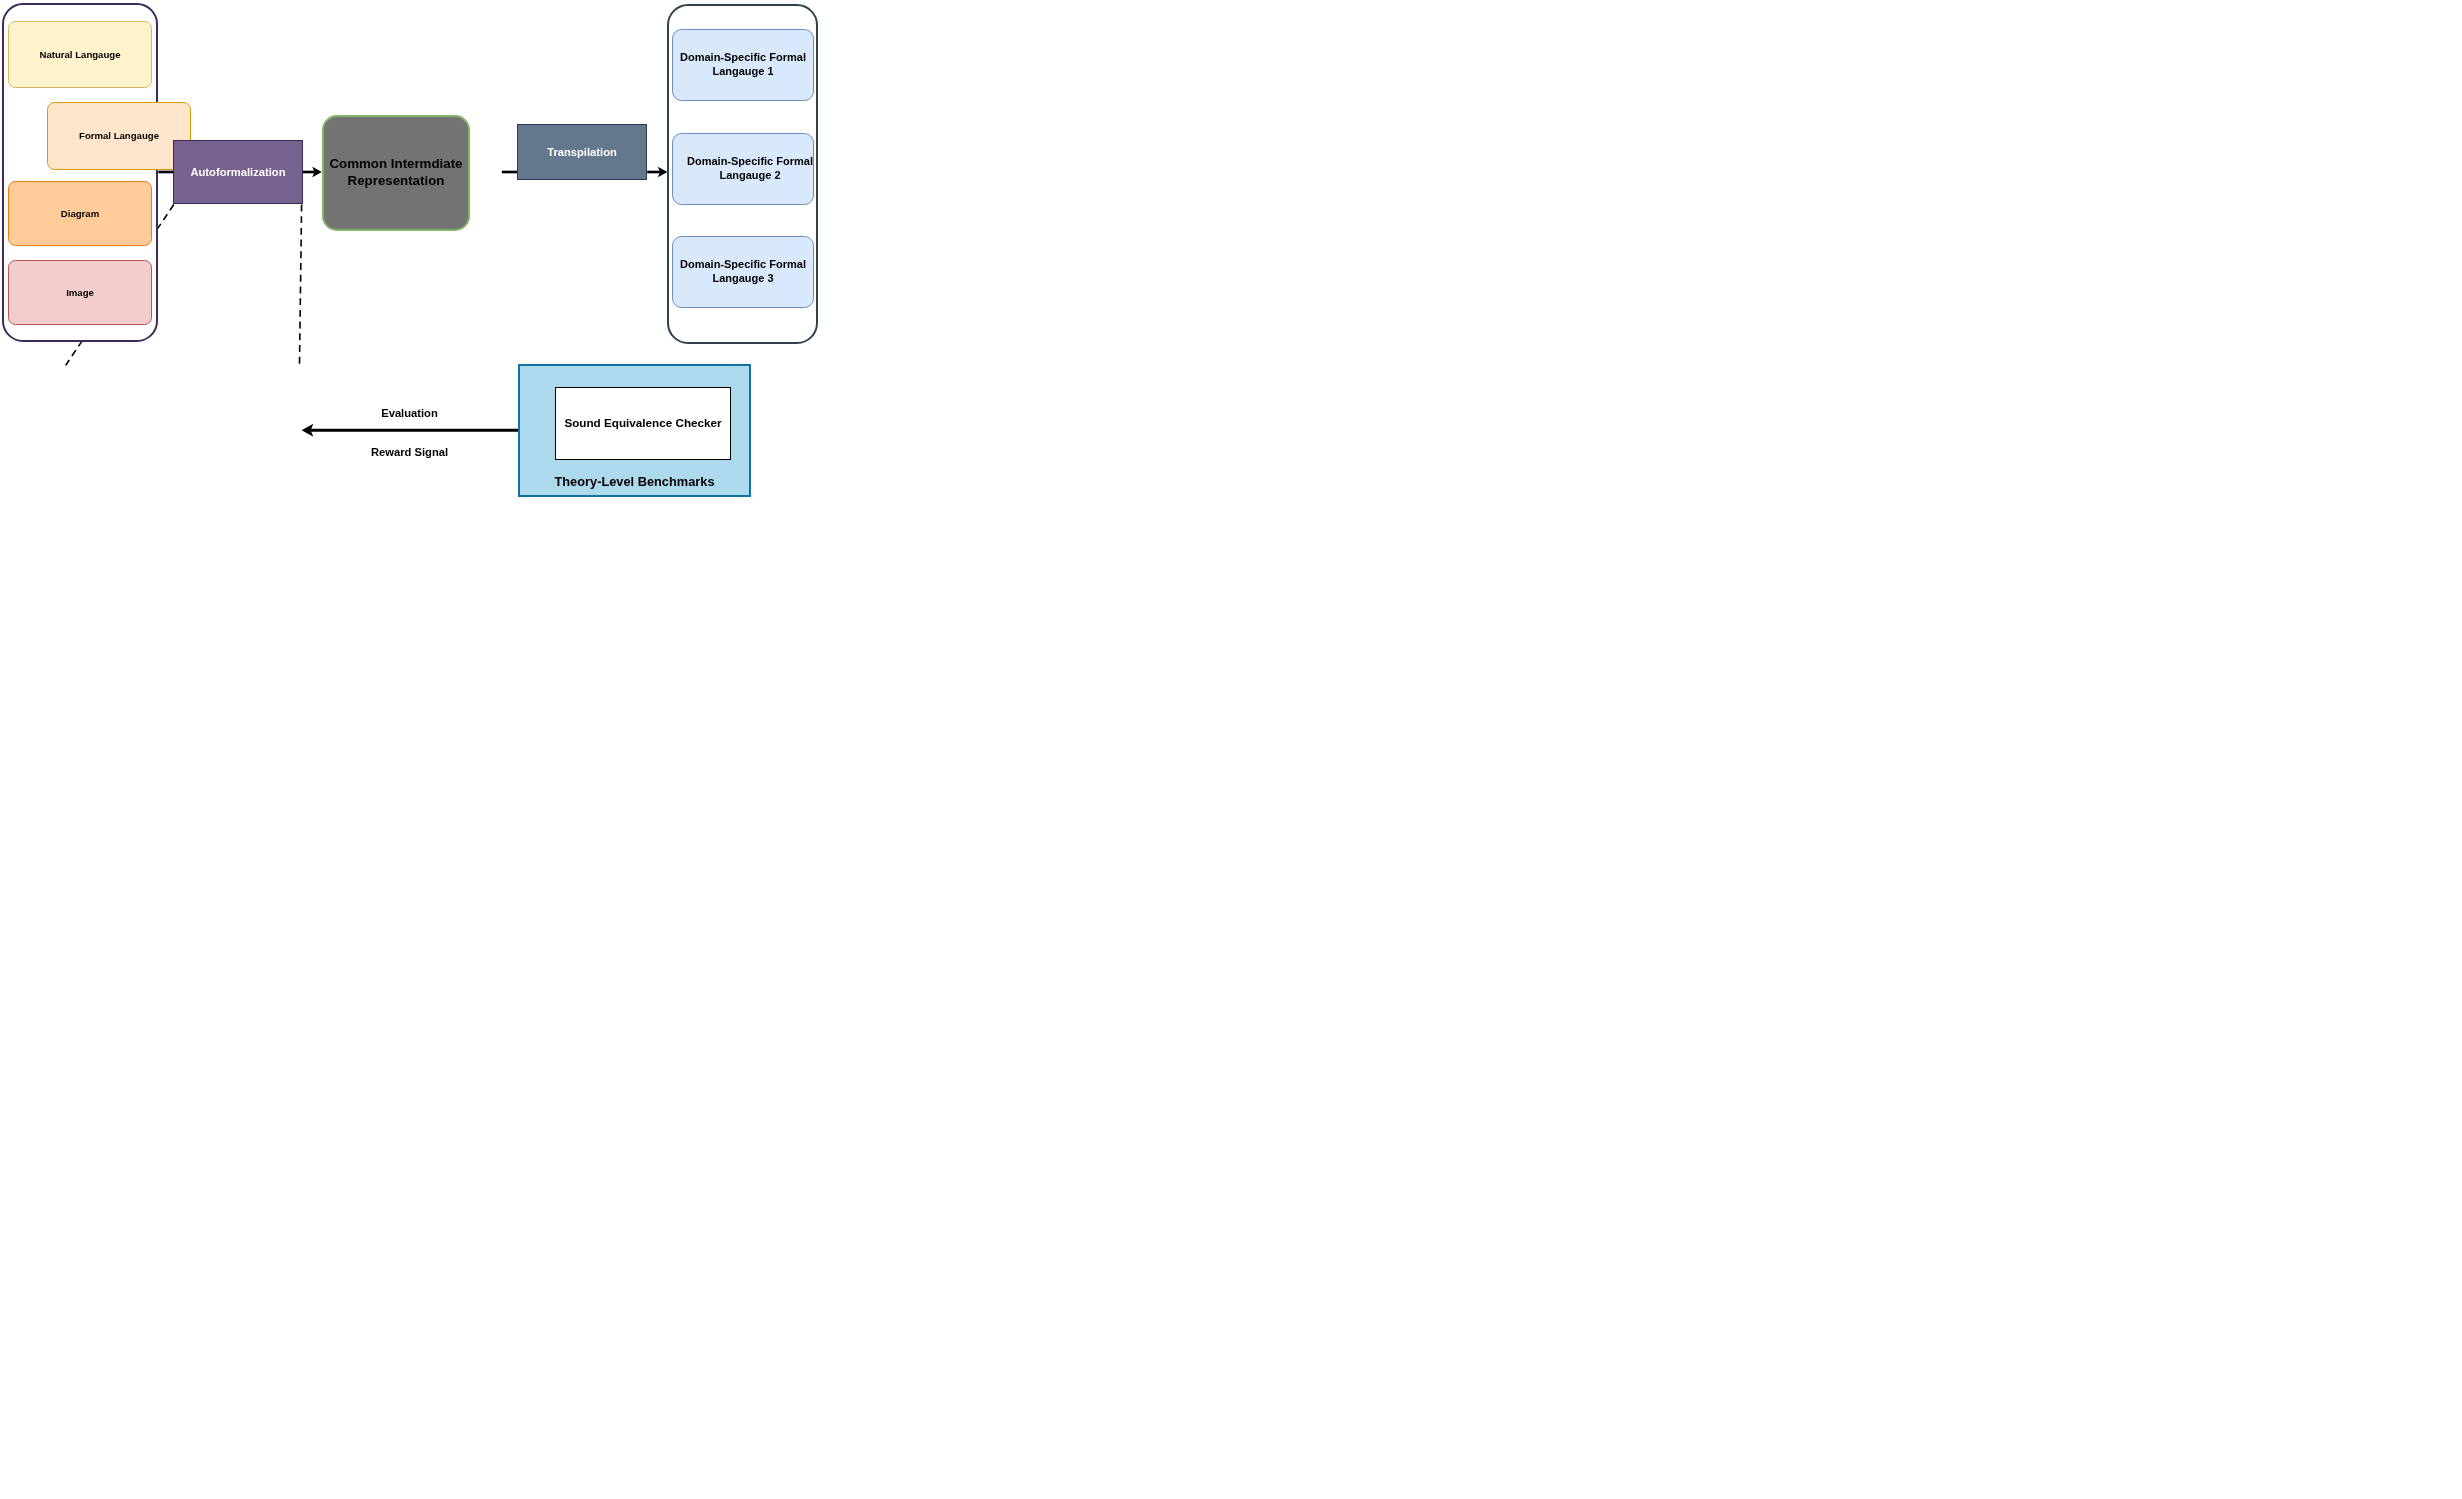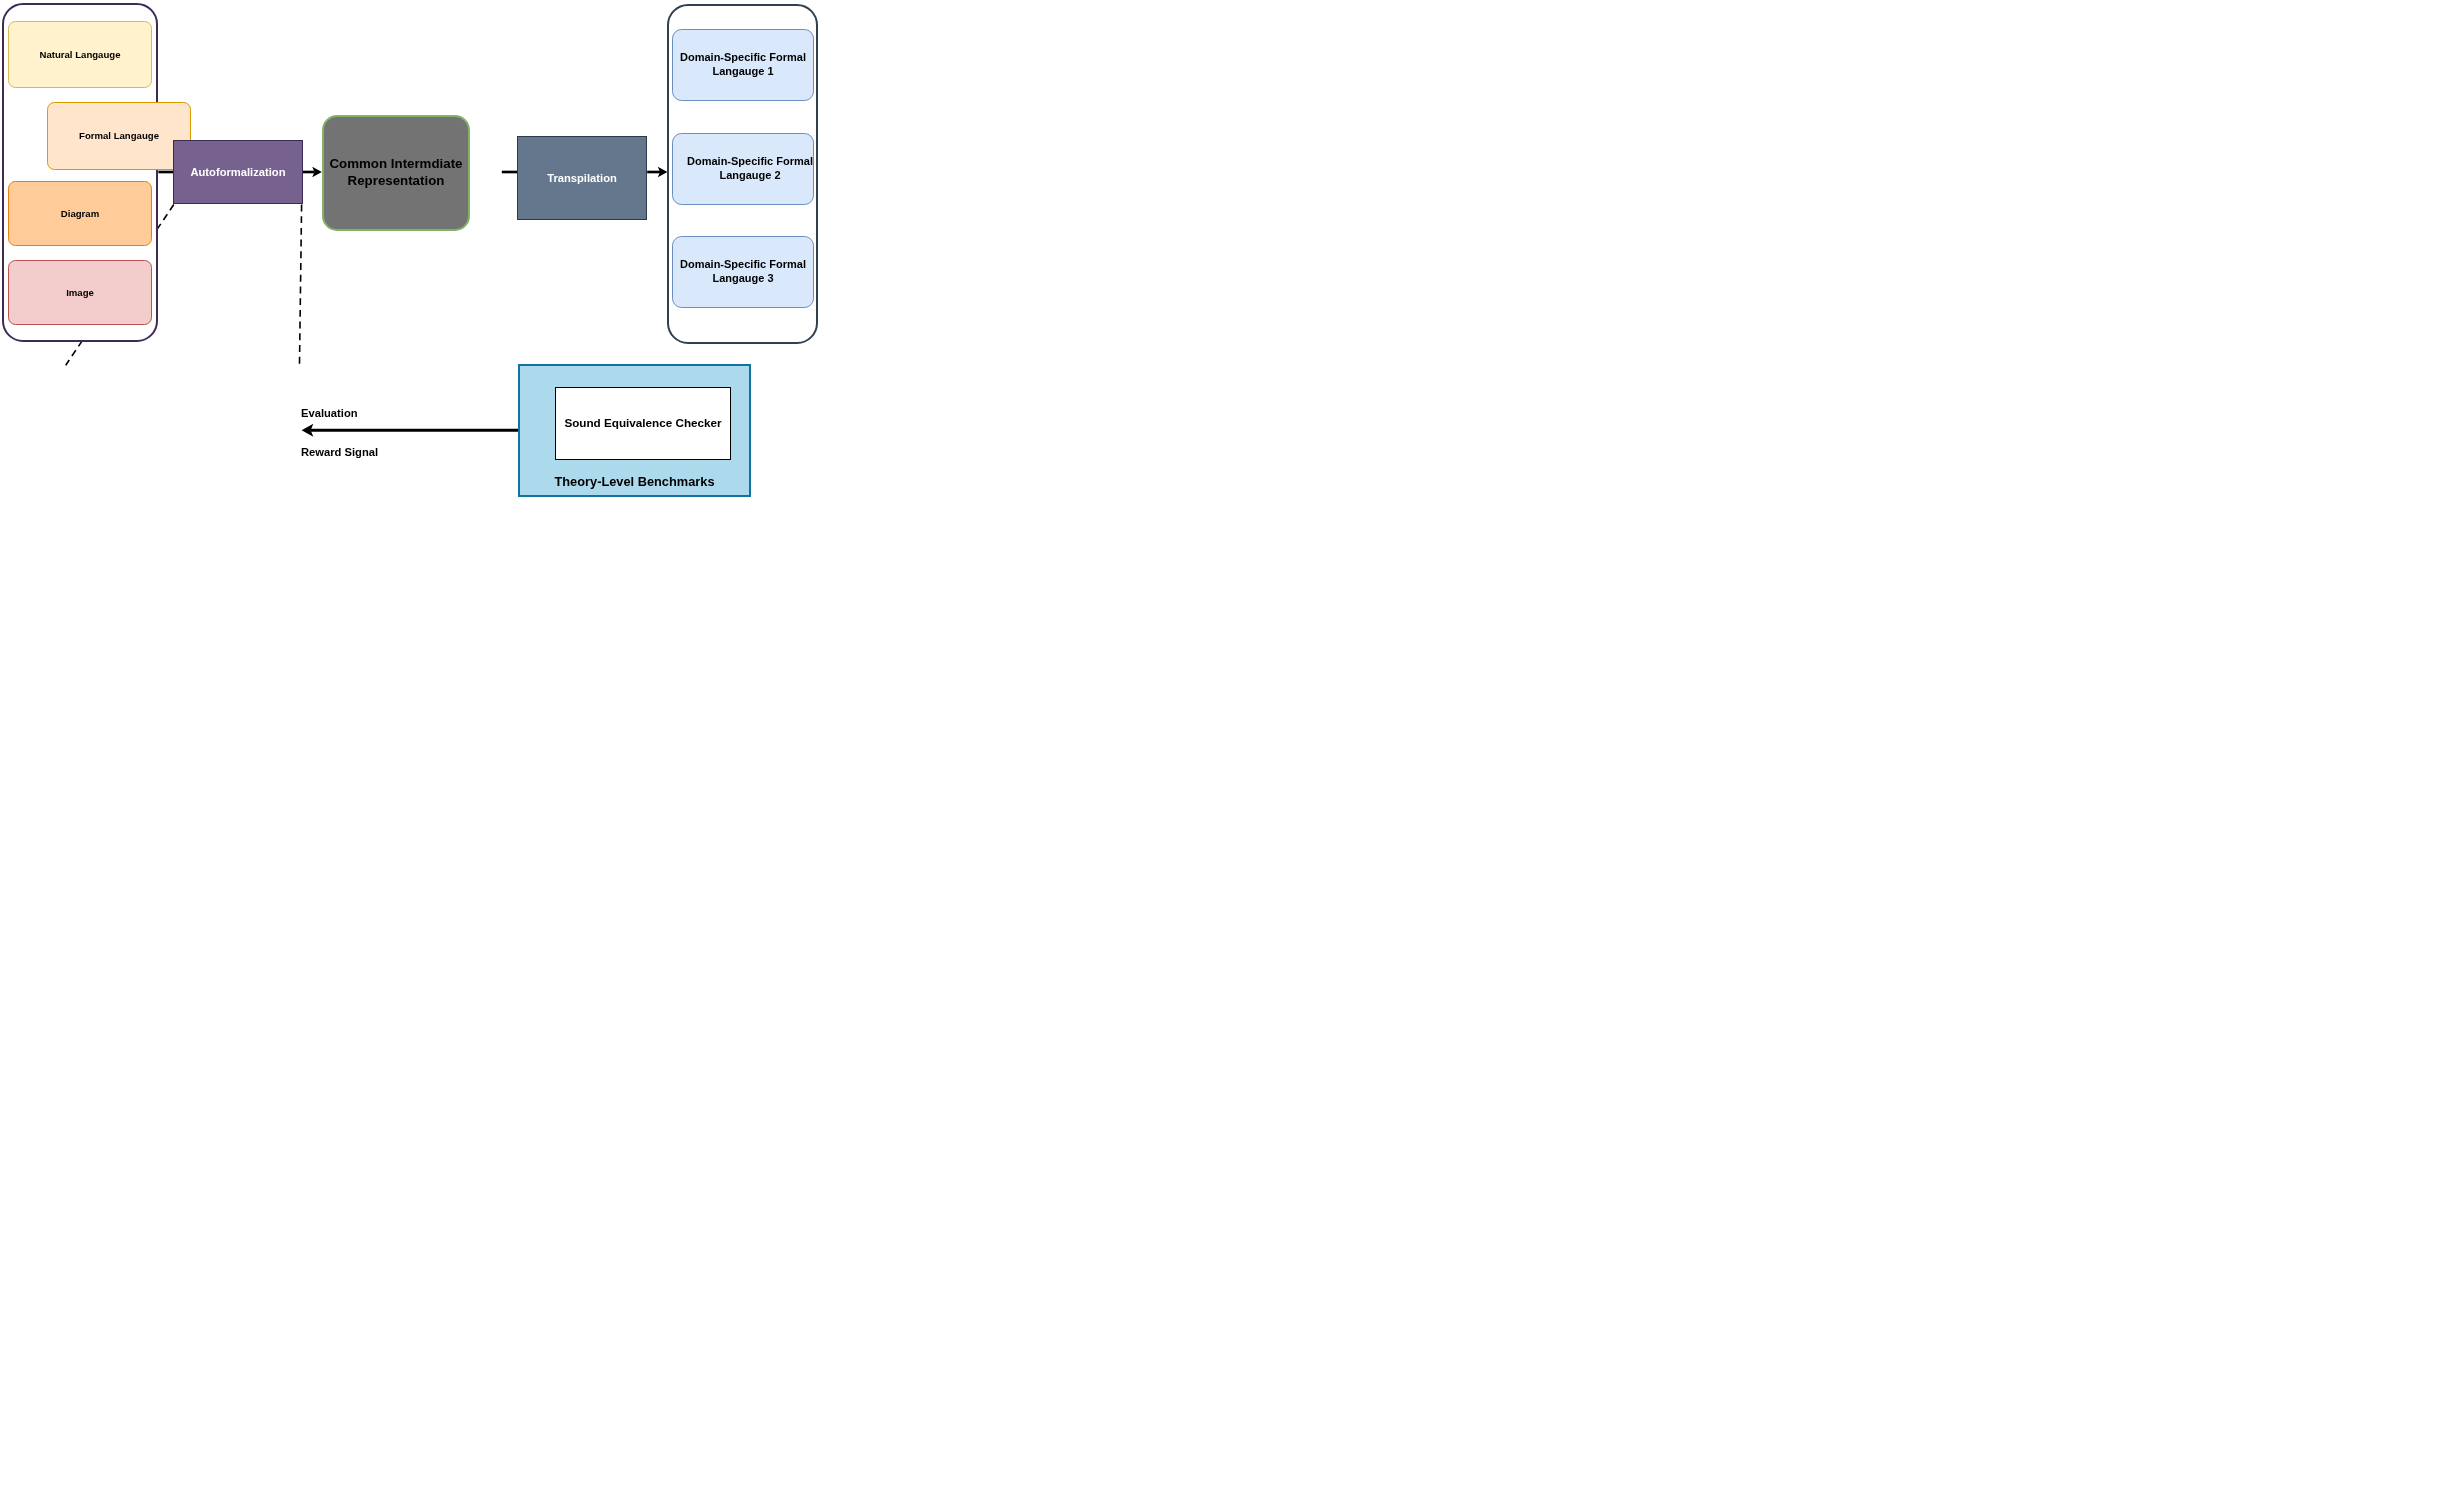--- a/index.html
+++ b/index.html
@@ -41,21 +41,21 @@
   .input-formal  { top: 102px; height: 68px; background: #FFE5CB; border: 1.6px solid #D79B00; margin-left: 39px; }
   .input-diagram { top: 181px; height: 65px; background: #FFCC99; border: 1.6px solid #E67E16; }
   .input-image   { top: 260px; height: 65px; background: #F3CCCC; border: 1.6px solid #B85450; }
 
   .proc-box {
     color: #ffffff;
     font-size: 11.2px;
     font-weight: 700;
   }
   .autoformalization { left: 173px; top: 140px; width: 130px; height: 64px; background: #77618F; border: 1.6px solid #3A2B52; }
-  .transpilation     { left: 517px; top: 136px; width: 130px; height: 84px; background: #64778C; border: 1.6px solid #2B3A49; }
+  .transpilation     { left: 517px; top: 124px; width: 130px; height: 56px; background: #64778C; border: 1.6px solid #2B3A49; }
 
   .cir-box {
     left: 322px; top: 115px; width: 148px; height: 116px;
     background: #737373; border: 2.7px solid #82B366; border-radius: 15px;
     font-size: 13.3px;
   }
 
   .dsl-box {
     left: 672px; width: 142px; height: 72px;
     background: #DAE8FC; border: 1.6px solid #6C8EBF; border-radius: 9.6px;
@@ -80,21 +80,21 @@
   .container-caption {
     left: 0; right: 0; bottom: 6.4px;
     text-align: center;
     font-size: 12.8px;
     font-weight: 700;
     color: #000000;
   }
 
   .arrow-label-band {
     left: 301px; width: 217px;
-    text-align: left;
+    text-align: center;
     font-size: 11.2px;
     font-weight: 700;
     color: #000000;
   }
   .label-evaluation { top: 407px; }
   .label-reward    { top: 446px; }
 
   svg.overlay {
     position: absolute;
     left: 0; top: 0;

